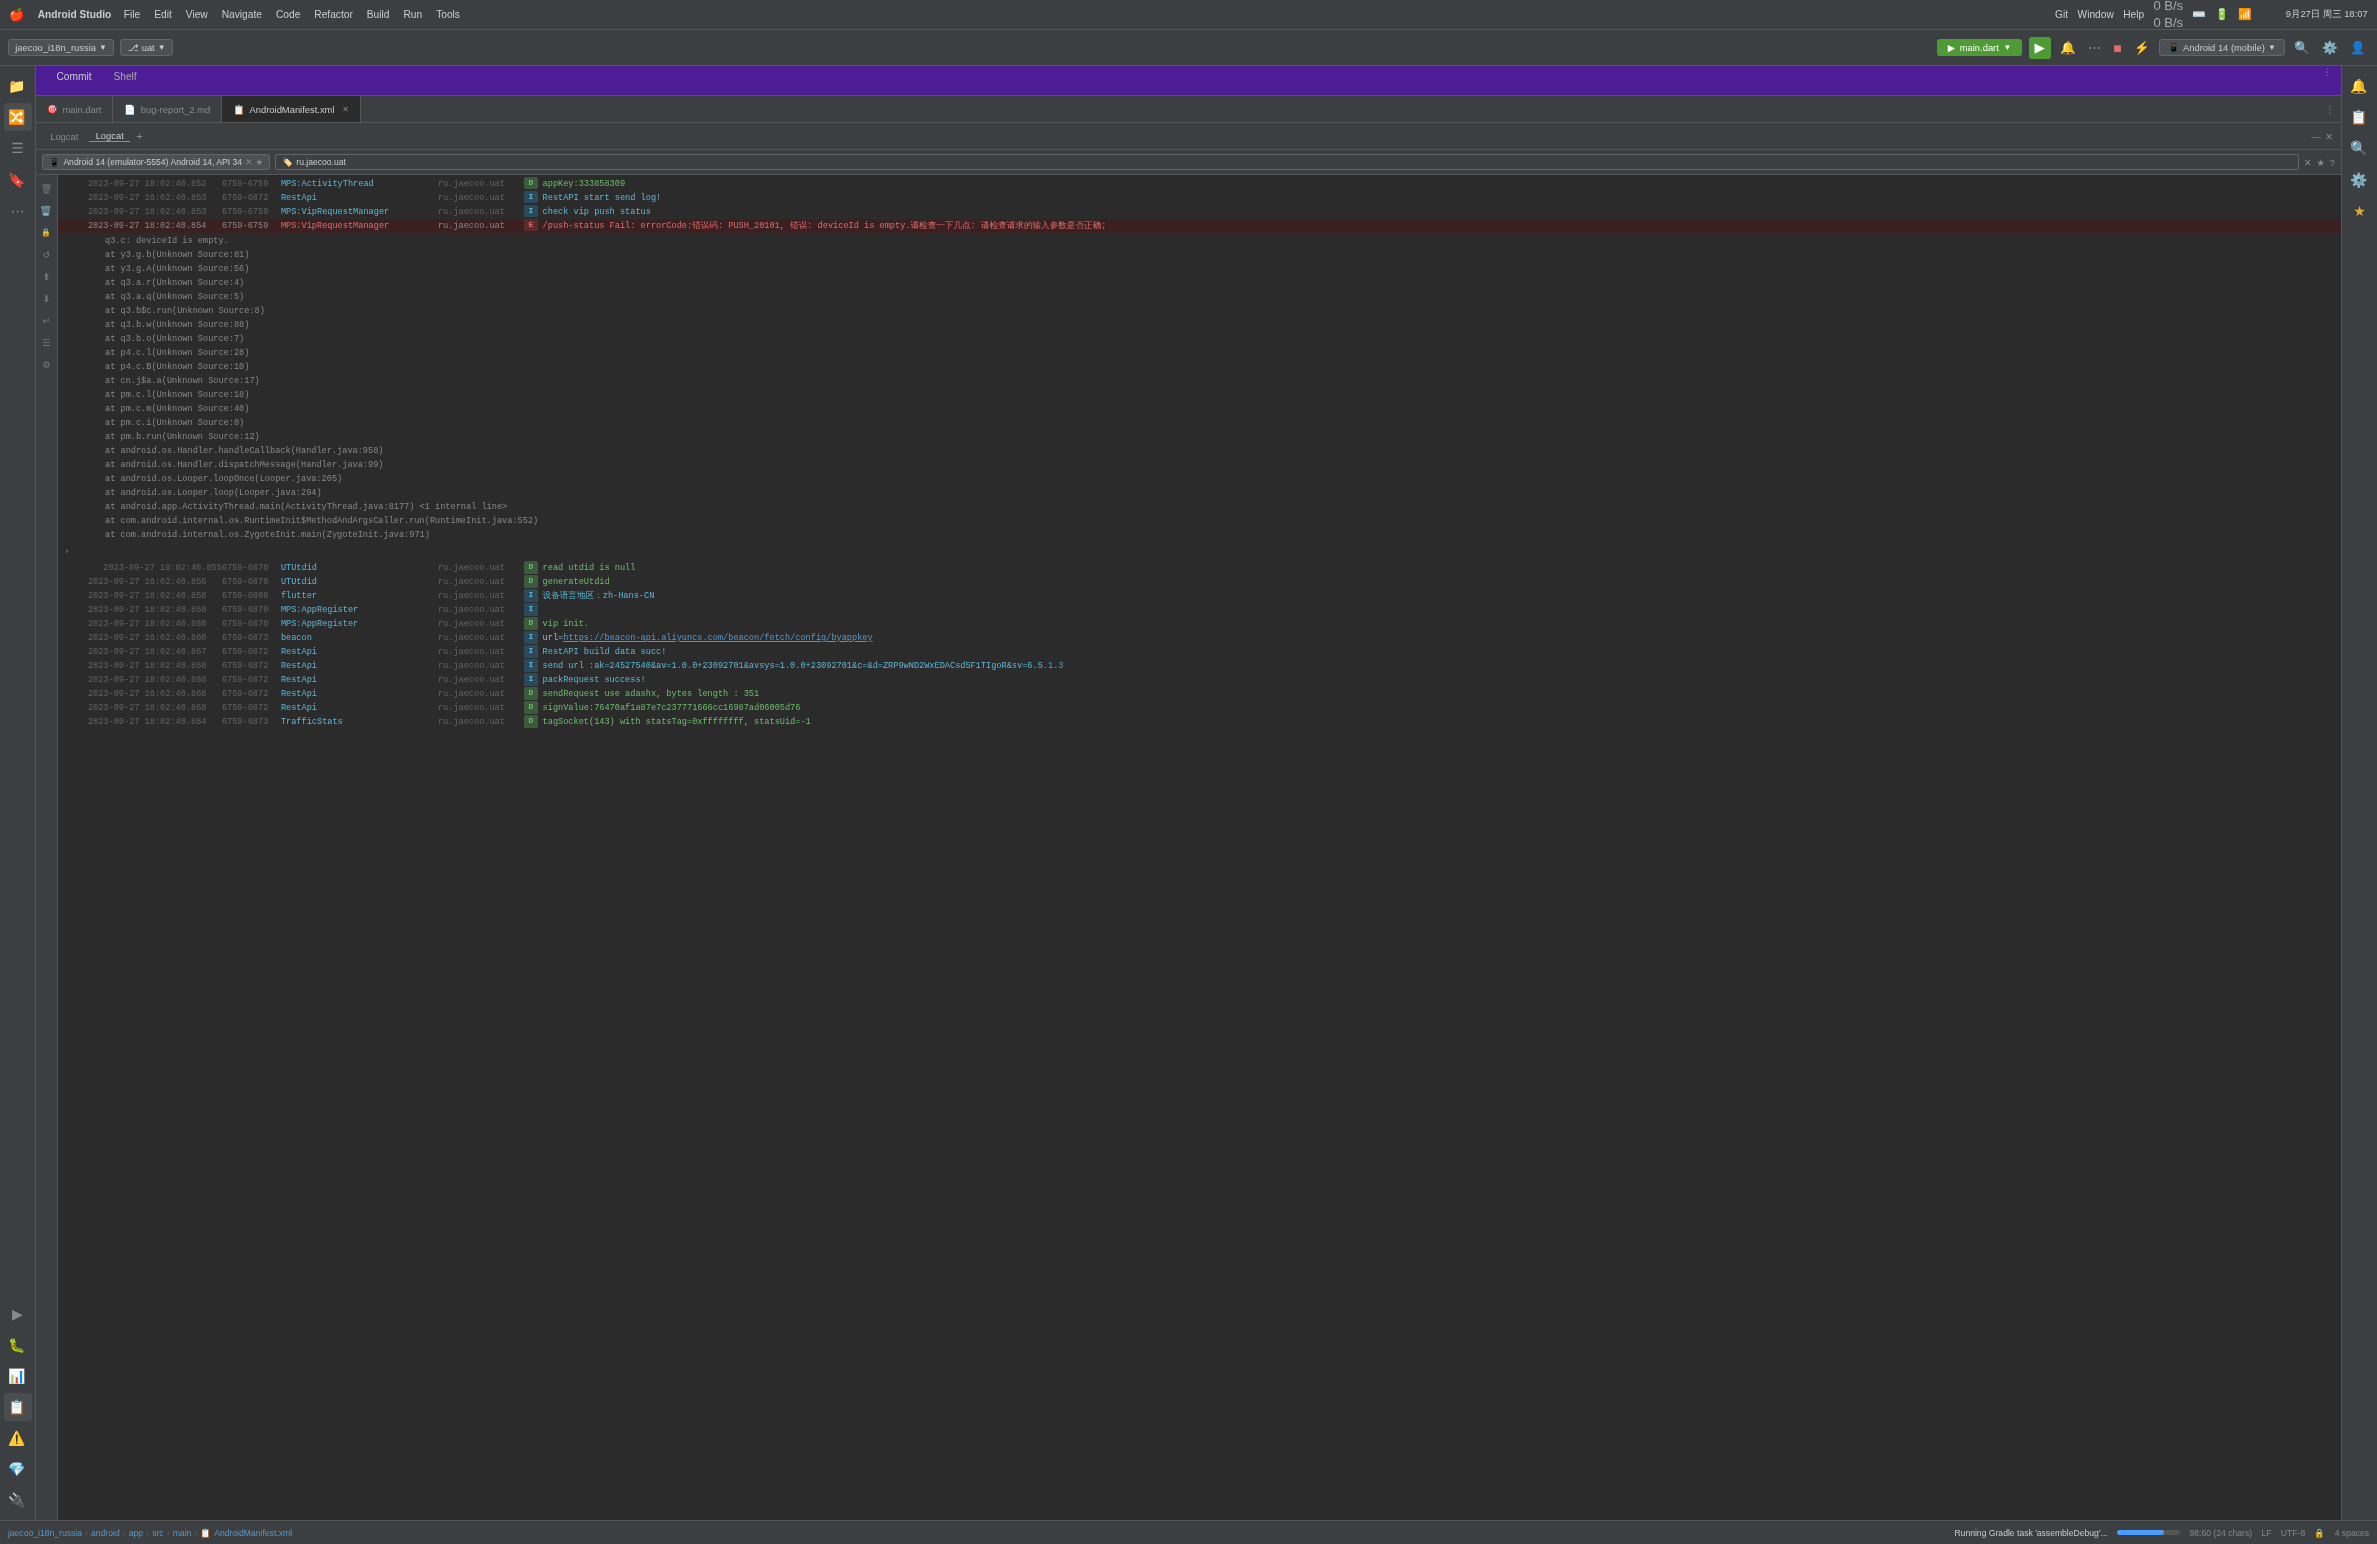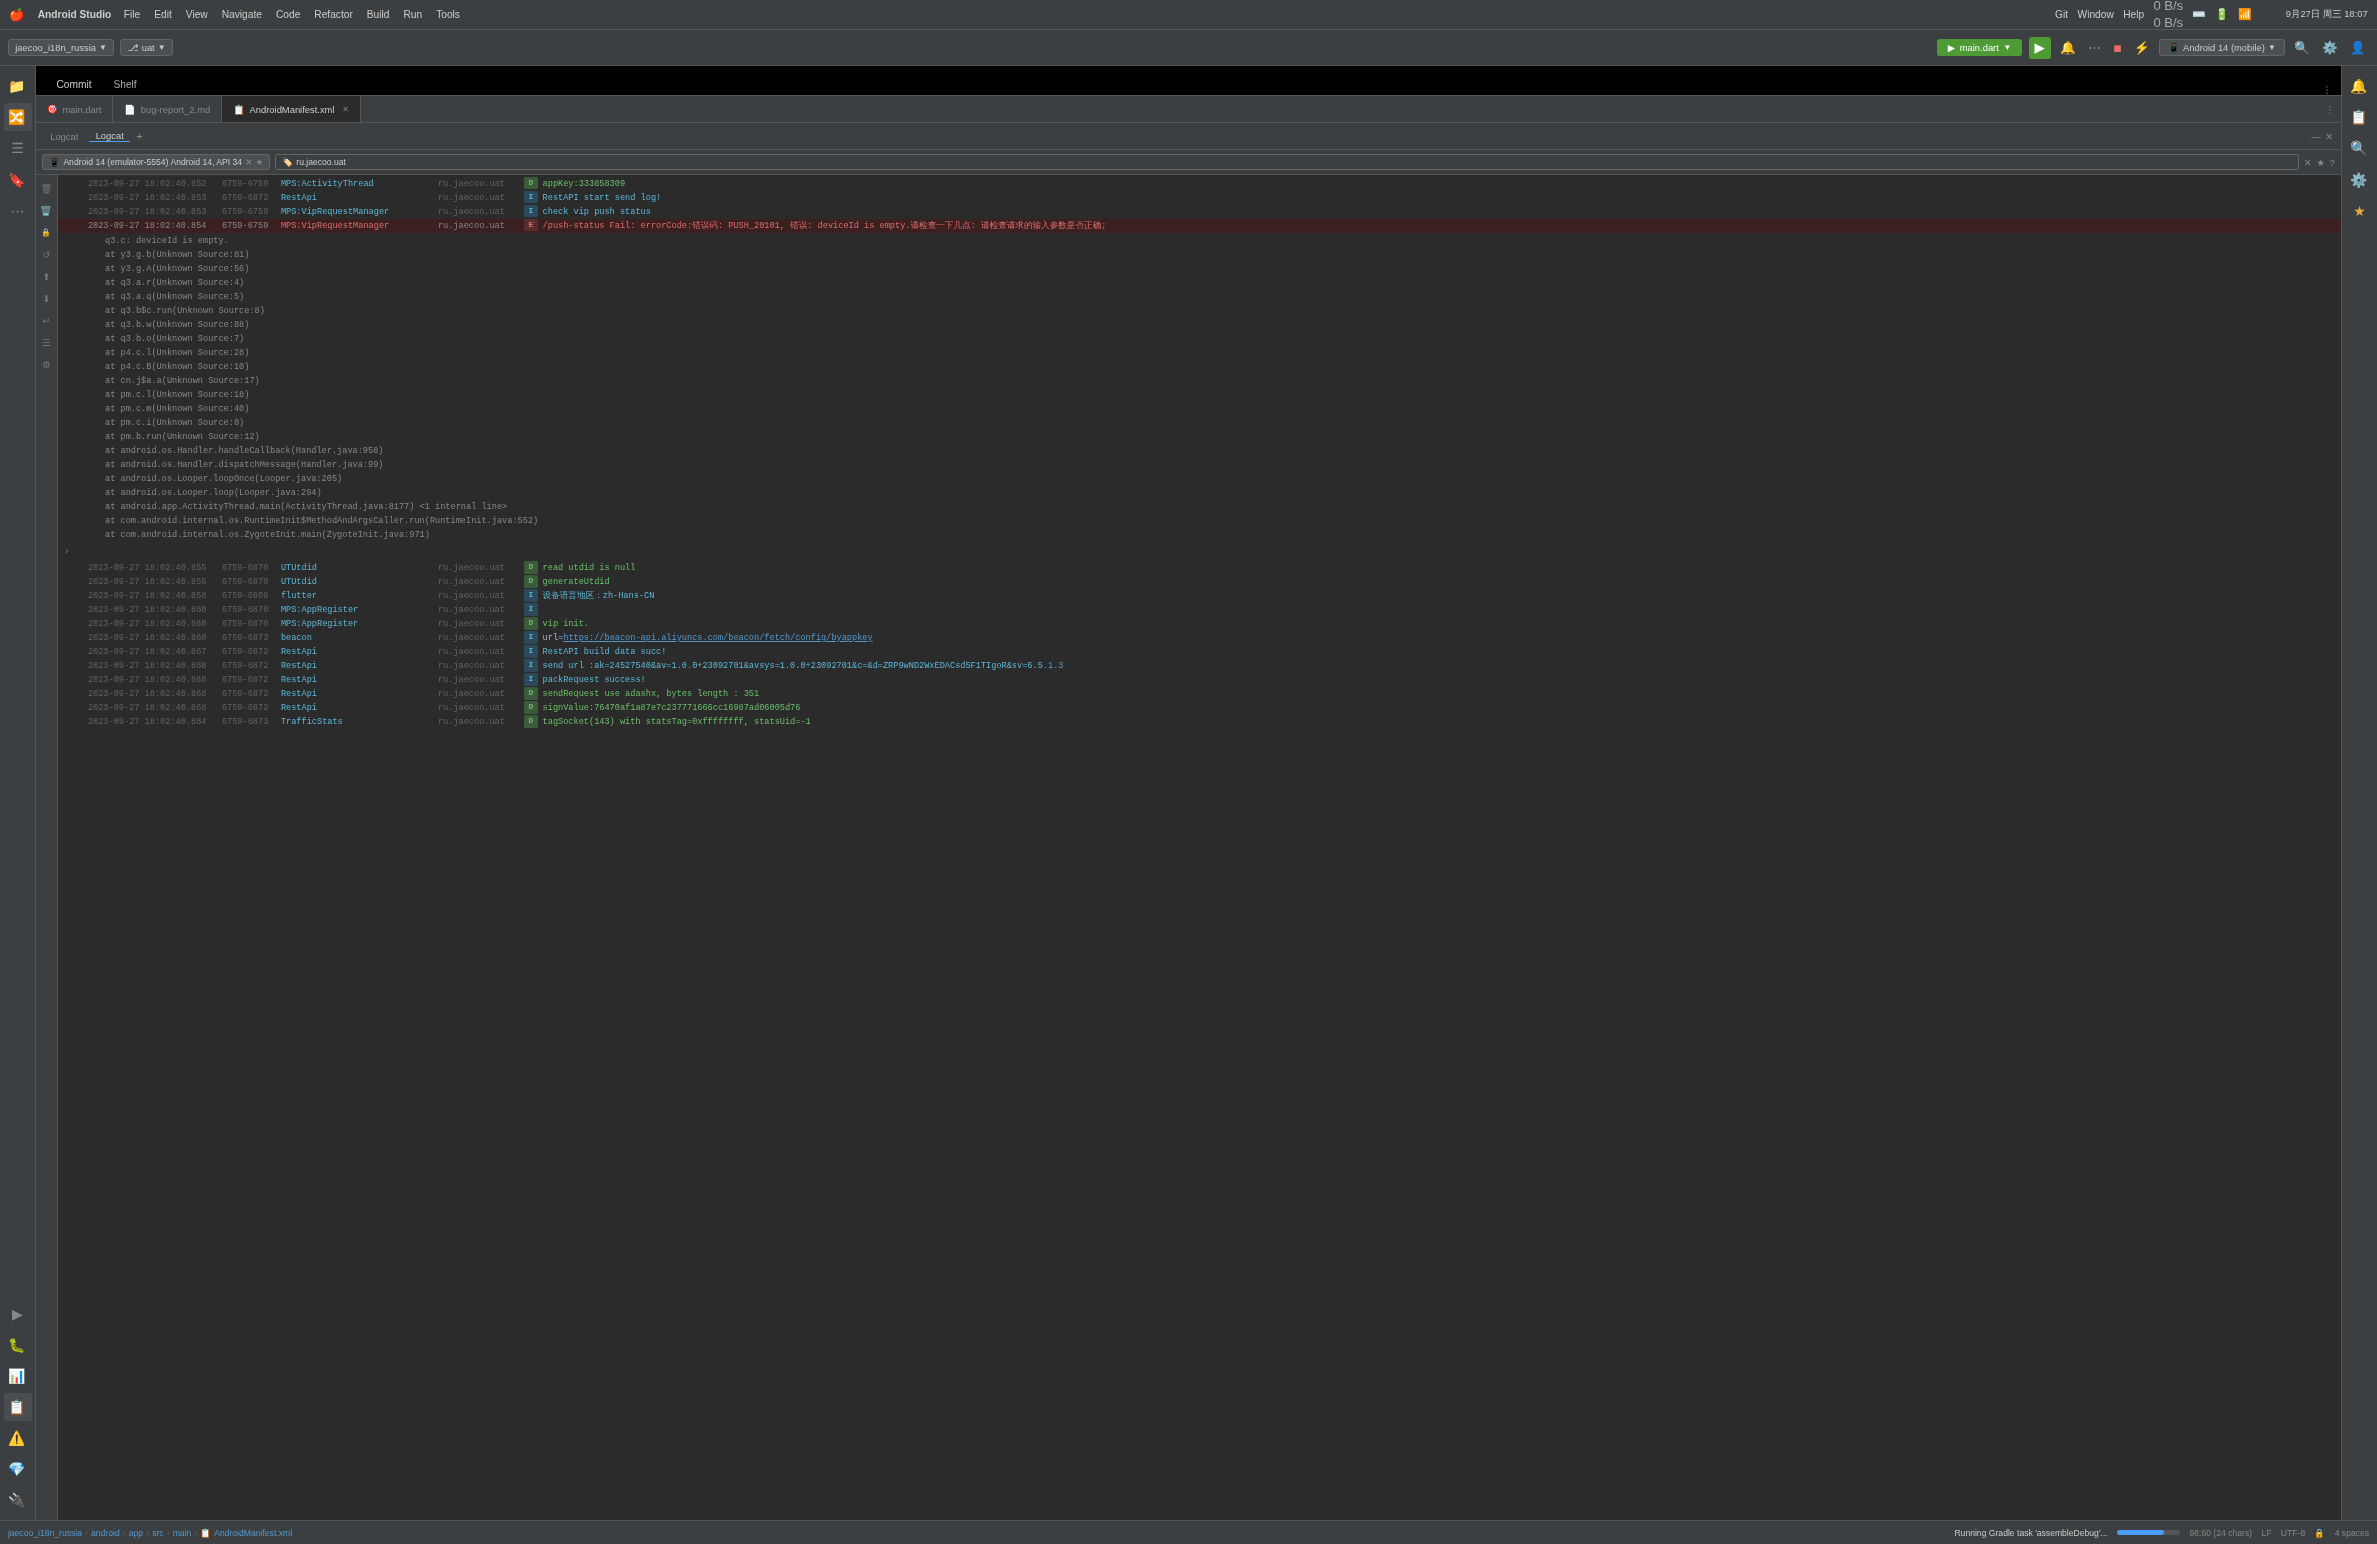--- a/index.html
+++ b/index.html
@@ -120,23 +120,23 @@
       border-radius: 3.1px;
     }
     .sidebar-icon.active {
       color: #4a9eff;
       background: #4a4d4f;
     }
 
     
     .commit-shelf-bar {
       height: 30px;
-      background: #000000;
-      display: flex;
-      align-items: flex-end;
+      background: #4c1d95;
+      display: flex;
+      align-items: flex-start;
       padding: 0 9.4px;
       border-bottom: 0.8px solid #555;
     }
     .commit-shelf-tabs {
       display: flex;
       gap: 0;
     }
     .cs-tab {
       padding: 4.7px 11px;
       color: #aaa;
@@ -470,21 +470,21 @@
             <div style="color:#888; font-family:'Menlo','Courier New',monospace; font-size:8.6px; line-height:14px;">  at android.os.Looper.loop(Looper.java:294)</div>
             <div style="color:#888; font-family:'Menlo','Courier New',monospace; font-size:8.6px; line-height:14px;">  at android.app.ActivityThread.main(ActivityThread.java:8177) &lt;1 internal line&gt;</div>
             <div style="color:#888; font-family:'Menlo','Courier New',monospace; font-size:8.6px; line-height:14px;">  at com.android.internal.os.RuntimeInit$MethodAndArgsCaller.run(RuntimeInit.java:552)</div>
             <div style="color:#888; font-family:'Menlo','Courier New',monospace; font-size:8.6px; line-height:14px;">  at com.android.internal.os.ZygoteInit.main(ZygoteInit.java:971)</div>
           </div>
 
           <div style="padding: 1.6px 6.3px; color:#888; cursor:pointer;">›</div>
 
           <div class="log-line">
             <div style="width:23.6px; color:#555; font-size:7.9px; flex-shrink:0;"></div>
-            <div style="color:#606366; min-width:134px; flex-shrink:0;">2023-09-27 18:02:40.855</div>
+            <div style="color:#606366; min-width:134px; flex-shrink:0;text-align:right;">2023-09-27 18:02:40.855</div>
             <div style="color:#606366; min-width:59px; flex-shrink:0;">6759-6870</div>
             <div style="color:#5db8d8; min-width:157px; flex-shrink:0;">UTUtdid</div>
             <div style="color:#606366; min-width:86px; flex-shrink:0;">ru.jaecoo.uat</div>
             <div class="log-level level-D">D</div>
             <div class="log-message debug">read utdid is null</div>
           </div>
 
           <div class="log-line">
             <div style="width:23.6px; color:#555; font-size:7.9px; flex-shrink:0;"></div>
             <div style="color:#606366; min-width:134px; flex-shrink:0;">2023-09-27 18:02:40.856</div>

